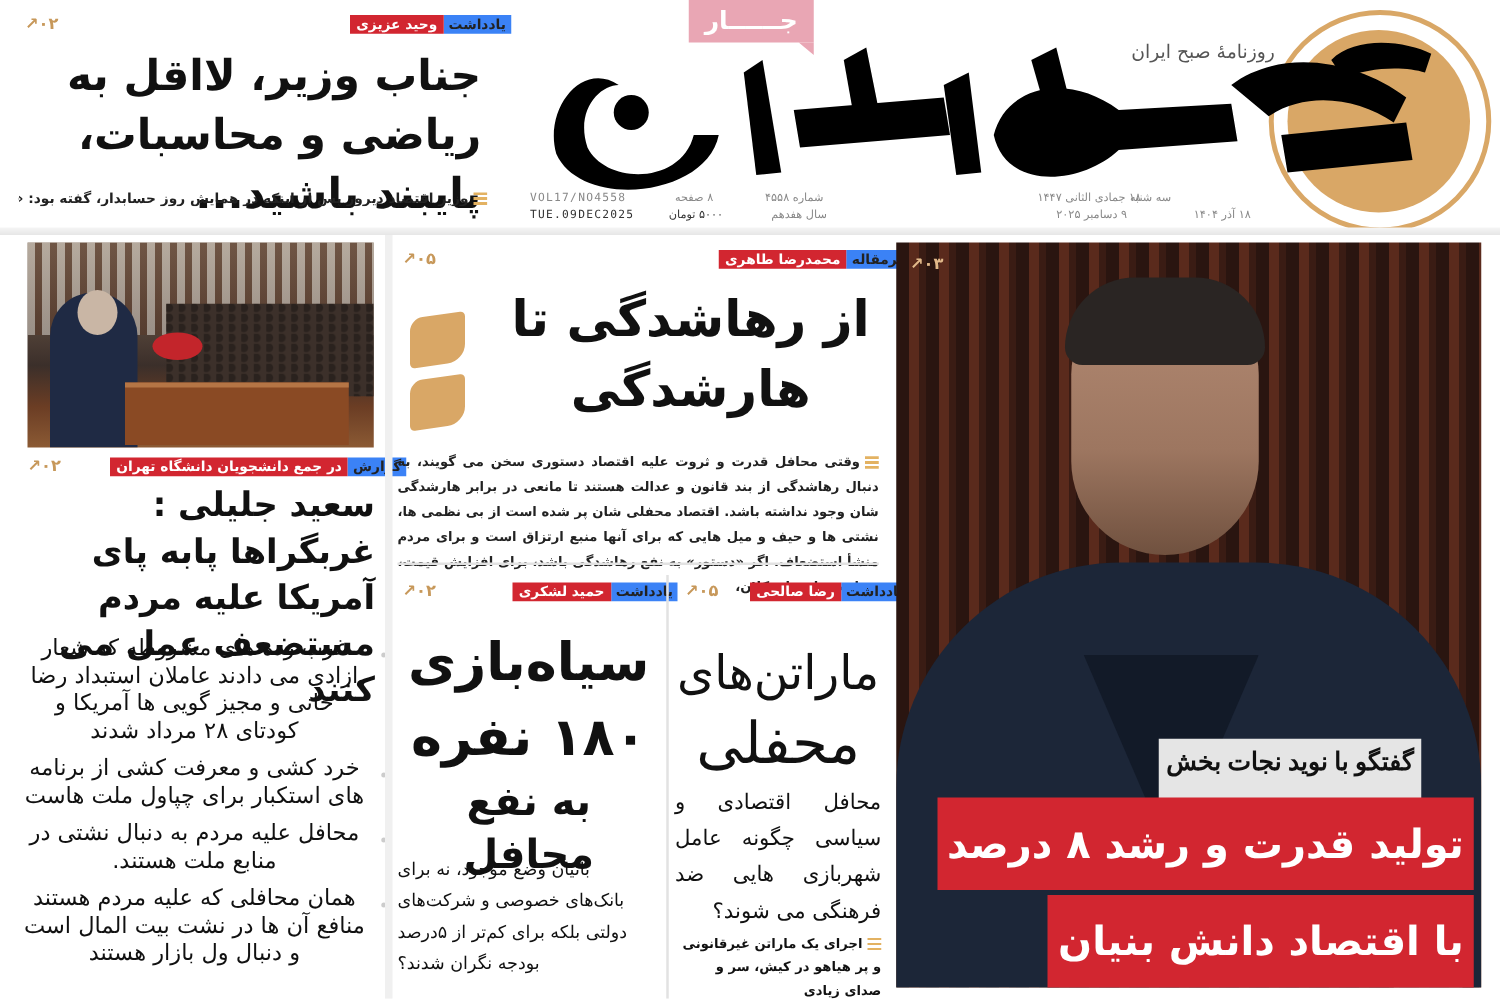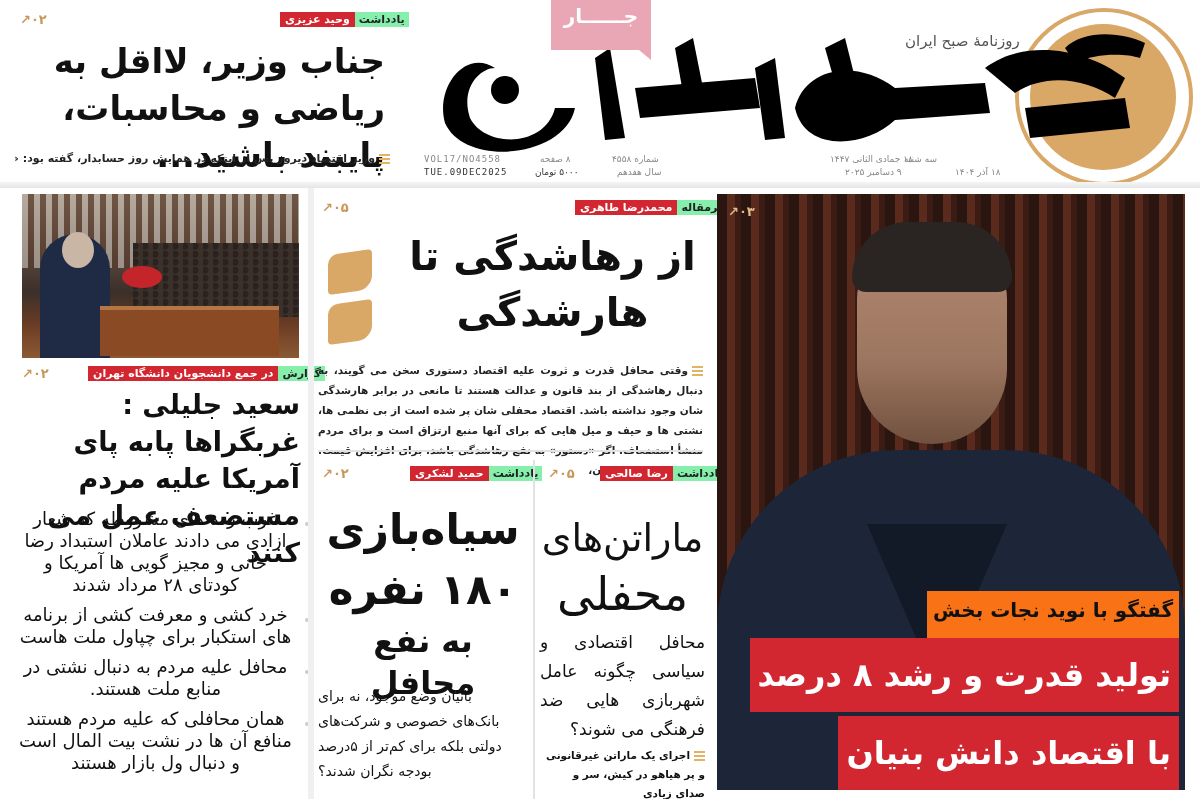--- a/index.html
+++ b/index.html
@@ -7,29 +7,29 @@
   body { font-family: "DejaVu Sans", sans-serif; color: #111; position: relative; direction: rtl; }
 
   .abs { position: absolute; }
 
   
   .logo-circle-ring { position: absolute; left: 1015px; top: 8px; width: 178px; height: 178px; border-radius: 50%; border: 4px solid #d9a766; }
   .logo-circle { position: absolute; left: 1030px; top: 24px; width: 146px; height: 146px; border-radius: 50%; background: #d9a766; }
   .logo-word { position: absolute; left: 425px; top: 28px; width: 760px; height: 130px; }
   .logo-word svg { width: 100%; height: 100%; }
   .tagline { position: absolute; left: 905px; top: 32px; font-size: 15px; color: #555; white-space: nowrap; }
-  .jar-box { position: absolute; left: 551px; top: 0; width: 100px; height: 50px; background: #e9a6b4; color: #fff; font-size: 20px; font-weight: bold; text-align: center; line-height: 32px; }
+  .jar-box { position: absolute; left: 551px; top: 0; width: 100px; height: 34px; background: #e9a6b4; color: #fff; font-size: 20px; font-weight: bold; text-align: center; line-height: 32px; }
   .jar-box:after { content: ""; position: absolute; right: 0; bottom: -10px; border-left: 12px solid transparent; border-top: 10px solid #e9a6b4; }
 
   .meta { position: absolute; font-size: 9px; color: #888; line-height: 12px; white-space: nowrap; }
   .meta.en { direction: ltr; font-family: "DejaVu Sans Mono", monospace; letter-spacing: 1px; }
 
   
   .tag { display: inline-flex; font-size: 11px; font-weight: bold; line-height: 15px; height: 15px; }
-  .tag .kind { background: #86efac; color: #222; padding: 0 4px; }
+  .tag .kind { background: #3b82f6; color: #222; padding: 0 4px; }
   .tag .author { background: #d22630; color: #fff; padding: 0 5px; }
   .pageref { position: absolute; font-size: 13px; color: #c7985a; direction: ltr; font-weight: bold; }
   .bullet-ico { display: inline-block; width: 11px; height: 10px; margin-left: 4px; vertical-align: middle;
     background: repeating-linear-gradient(to bottom, #e3b262 0 2px, transparent 2px 4px); }
   .divider { position: absolute; background: #e2e2e2; }
 
   
   .h-top-left { position: absolute; left: 15px; top: 38px; width: 370px; font-size: 34px; font-weight: bold; line-height: 47px; text-align: right; }
   .lead-top-left { position: absolute; left: 15px; top: 152px; width: 375px; font-size: 11px; font-weight: bold; white-space: nowrap; overflow: hidden; text-align: right; color: #222; }
 
@@ -66,21 +66,21 @@
   .lead-marathon { position: absolute; left: 540px; top: 746px; width: 165px; font-size: 10.5px; line-height: 19px; font-weight: bold; text-align: right; }
 
   
   .photo-right { position: absolute; left: 717px; top: 194px; width: 468px; height: 596px; overflow: hidden;
     background: repeating-linear-gradient(90deg, #2a1510 0 10px, #5a2a1c 10px 18px, #3a1c14 18px 24px); }
   .photo-right .shoulders { position: absolute; left: 0; right: 0; bottom: 0; height: 57%; background: #1c2638; border-radius: 180px 180px 0 0; }
   .photo-right .collar { position: absolute; left: 150px; width: 140px; top: 330px; height: 130px; background: #121a28; clip-path: polygon(0 0, 100% 0, 60% 100%, 40% 100%); }
   .photo-right .face { position: absolute; left: 140px; top: 40px; width: 150px; height: 210px; border-radius: 70px 70px 80px 80px; background: linear-gradient(180deg, #b38a73 0%, #9d7660 60%, #70513f 100%); }
   .photo-right .hair { position: absolute; left: 135px; top: 28px; width: 160px; height: 70px; border-radius: 80px 80px 20px 20px; background: #2a2523; }
   .photo-right .cup { position: absolute; right: 15px; bottom: 0; width: 55px; height: 60px; background: #dfe8ec; border-radius: 6px 6px 0 0; }
-  .interview-label { position: absolute; left: 927px; top: 591px; height: 54px; padding: 0 6px; background: #f97316; font-size: 20px; font-weight: bold; line-height: 38px; white-space: nowrap; }
+  .interview-label { position: absolute; left: 927px; top: 591px; height: 54px; padding: 0 6px; background: #e5e5e5; font-size: 20px; font-weight: bold; line-height: 38px; white-space: nowrap; font-family: Liberation Serif, serif; }
   .interview-h { position: absolute; right: 21px; top: 638px; width: 450px; }
   .interview-h span { display: inline-block; float: right; clear: right; background: #d22630; color: #fff; font-weight: bold; font-size: 32px; line-height: 50px; padding: 12px 8px; margin-bottom: 4px; white-space: nowrap; }
 
   .pageref.light { color: #e2b98a; }
 </style>
 </head>
 <body>
 
 <div class="logo-circle-ring"></div>
 <div class="logo-circle"></div>

